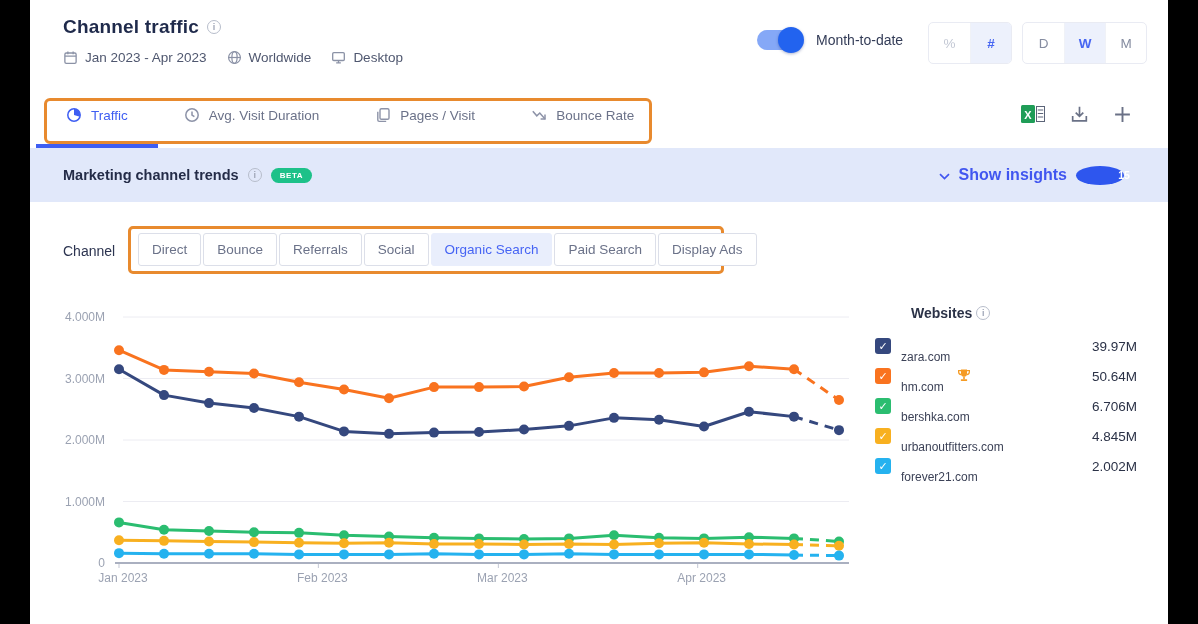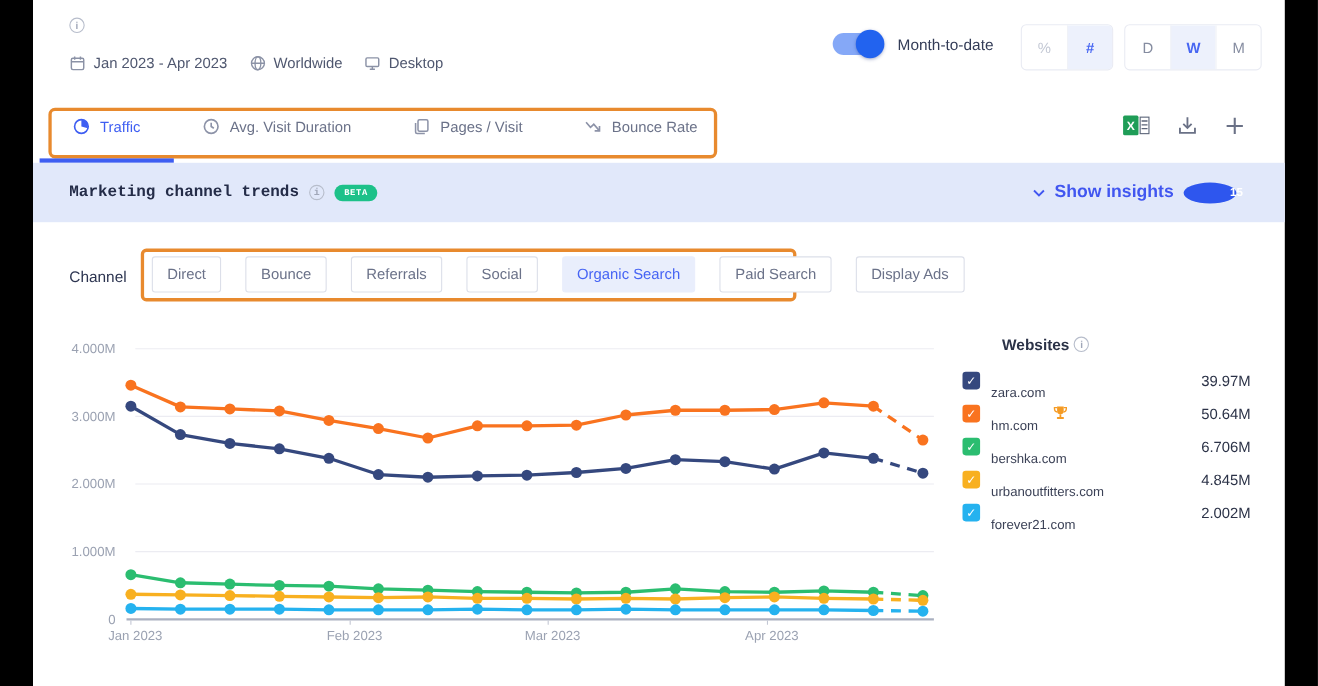--- a/index.html
+++ b/index.html
@@ -43,34 +43,34 @@
   .tab.active { color: #3E5EF2; font-weight: 500; }
   .tab.active .t-icon { color: #3E5EF2; }
   .tab-underline { position: absolute; left: 6px; top: 144px; width: 122px; height: 4px; background: #3E5EF2; }
 
   .export-tools { position: absolute; left: 990px; top: 103px; display: flex; align-items: center; gap: 23px; }
   .tool { display: inline-flex; align-items: center; justify-content: center; cursor: pointer; color: #6a7186; }
 
   
   .banner { position: absolute; left: 0; top: 148px; width: 1138px; height: 54px; background: #e1e8fa;
     display: flex; align-items: center; justify-content: space-between; padding: 0 44px 0 33px; }
-  .banner-left { display: flex; align-items: center; gap: 9px; font-family: Liberation Mono, monospace; }
+  .banner-left { display: flex; align-items: center; gap: 9px; }
   .banner-title { font-size: 14.5px; font-weight: bold; color: #242c48; }
   .beta-pill { background: #1dc189; color: #fff; font-size: 8px; font-weight: bold; letter-spacing: 0.6px;
     padding: 3px 9px; border-radius: 9px; }
   .banner-right { display: flex; align-items: center; gap: 9px; cursor: pointer; }
   .show-insights { color: #4156f0; font-size: 16px; font-weight: 600; }
   .insights-badge { width: 19px; height: 19px; border-radius: 50%; background: #2e56ee; color: #fff;
     font-size: 10.5px; font-weight: bold; display: flex; align-items: center; justify-content: center; padding-left: 48px; }
 
   
   .channel-label { position: absolute; left: 33px; top: 243px; font-size: 14px; color: #2c3450; }
   .chips-box { position: absolute; left: 98px; top: 226px; width: 596px; height: 48px;
     border: 3px solid #E88A2E; border-radius: 5px; pointer-events: none; }
-  .chips { position: absolute; left: 108px; top: 233px; display: flex; gap: 22px; }
+  .chips { position: absolute; left: 108px; top: 233px; display: flex; gap: 2px; }
   .chip { padding: 8px 13px; border: 1px solid #dcdfe9; border-radius: 3px; background: #fff;
     font-size: 13.5px; color: #6b7289; cursor: pointer; white-space: nowrap; }
   .chip.selected { background: #e9eefc; border-color: #e9eefc; color: #4664f4; font-weight: 500; }
 
   
   #chart-svg { position: absolute; left: 29px; top: 300px; width: 812px; height: 300px; }
 
   
   .legend { position: absolute; left: 845px; top: 305px; width: 262px; }
   .legend-title-row { display: flex; align-items: center; gap: 4px; margin-left: 36px; }
@@ -83,20 +83,21 @@
   .site-value { margin-left: auto; font-size: 13.5px; color: #2b3247; }
   .trophy { display: inline-flex; margin-left: 2px; }
 </style>
 </head>
 <body>
 
 <div class="stage">
   <div class="app">
 
     <div class="title-row">
+      <span class="page-title">Channel traffic</span>
       <span class="info-icon">i</span>
     </div>
     <div class="meta-row">
       <span class="meta-icon">
         <svg width="15" height="15" viewBox="0 0 16 16" fill="none" stroke="currentColor" stroke-width="1.4">
           <rect x="2" y="3.2" width="12" height="11" rx="1.5"></rect>
             <path d="M2 6.5h12M5.2 1.5v3M10.8 1.5v3"></path>
         </svg>
       </span>
       <span>Jan 2023 - Apr 2023</span>

